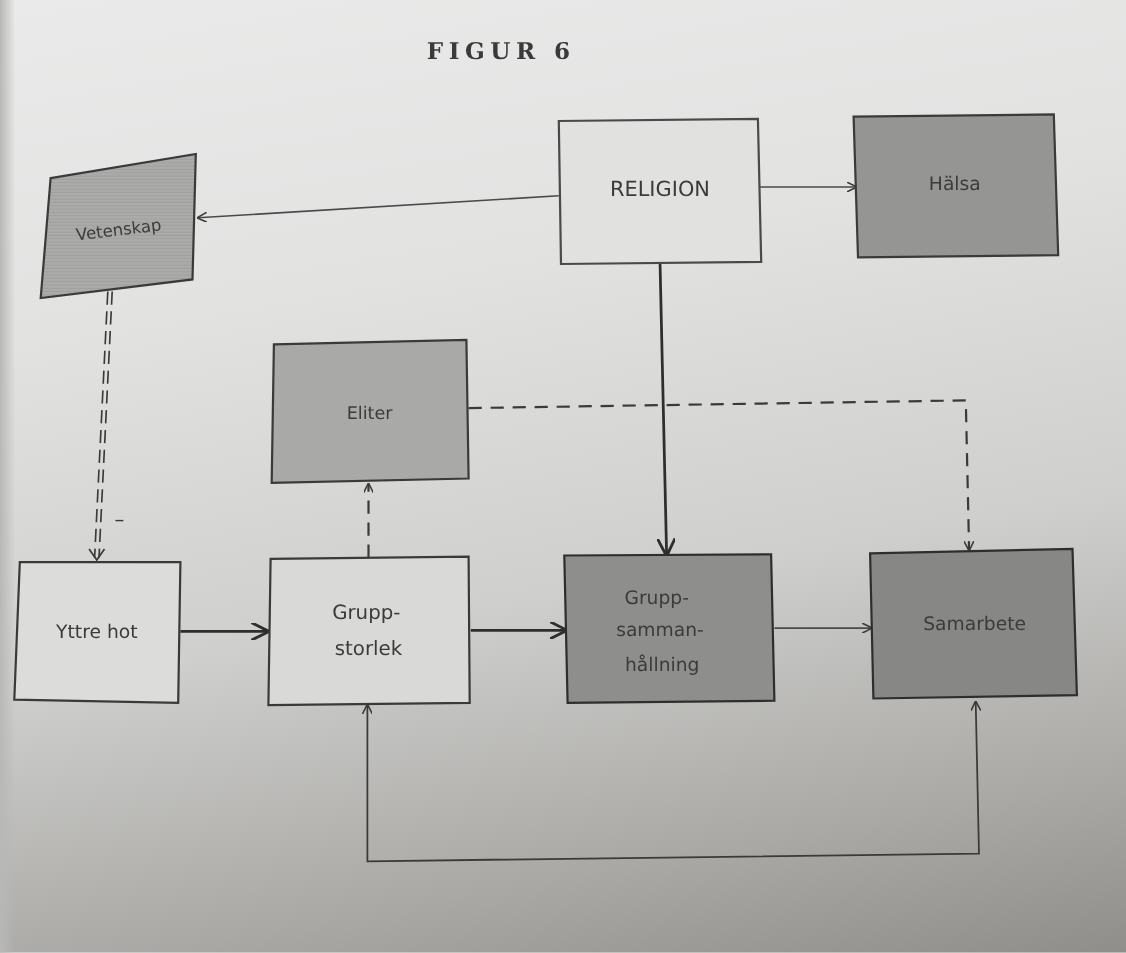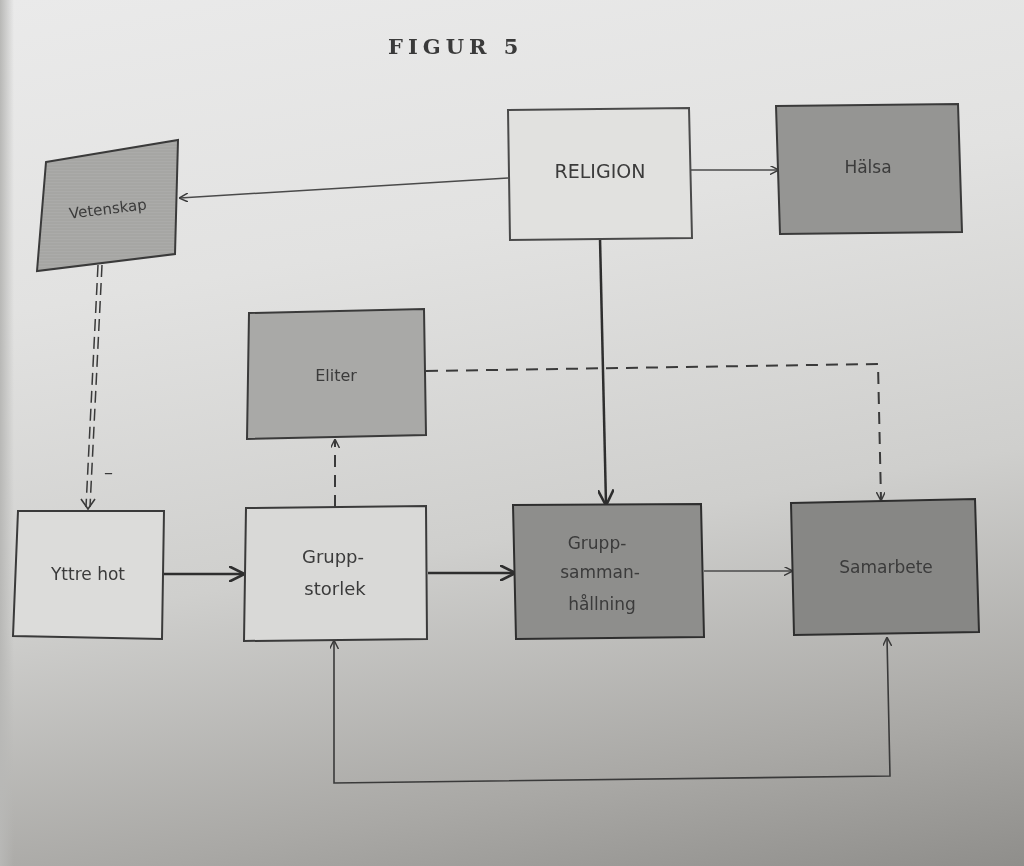--- a/index.html
+++ b/index.html
@@ -21,21 +21,21 @@
     svg.diagram { position: absolute; left: 0; top: 0; }
     .node-label {
       font-family: "DejaVu Sans", sans-serif; fill: #3b3b3b;
     }
   </style>
 </head>
 <body>
 
 <div class="page-shade"></div>
 
-<div class="title">FIGUR 5</div>
+<div class="title">FIGUR 6</div>
 
 <svg class="diagram" width="1024" height="866" viewBox="0 0 1024 866">
   <defs>
     <marker id="arrow" viewBox="0 0 10 10" refX="9" refY="5" markerWidth="9" markerHeight="9" orient="auto-start-reverse" markerUnits="userSpaceOnUse">
       <path d="M0,0 L10,5 L0,10" fill="none" stroke="#3a3a3a" stroke-width="1.6"></path>
     </marker>
     <marker id="arrow-big" viewBox="0 0 10 10" refX="9" refY="5" markerWidth="16" markerHeight="16" orient="auto-start-reverse" markerUnits="userSpaceOnUse">
       <path d="M0,0 L10,5 L0,10" fill="none" stroke="#2e2e2e" stroke-width="1.6"></path>
     </marker>
     <pattern id="hatch" width="3" height="3" patternUnits="userSpaceOnUse">

